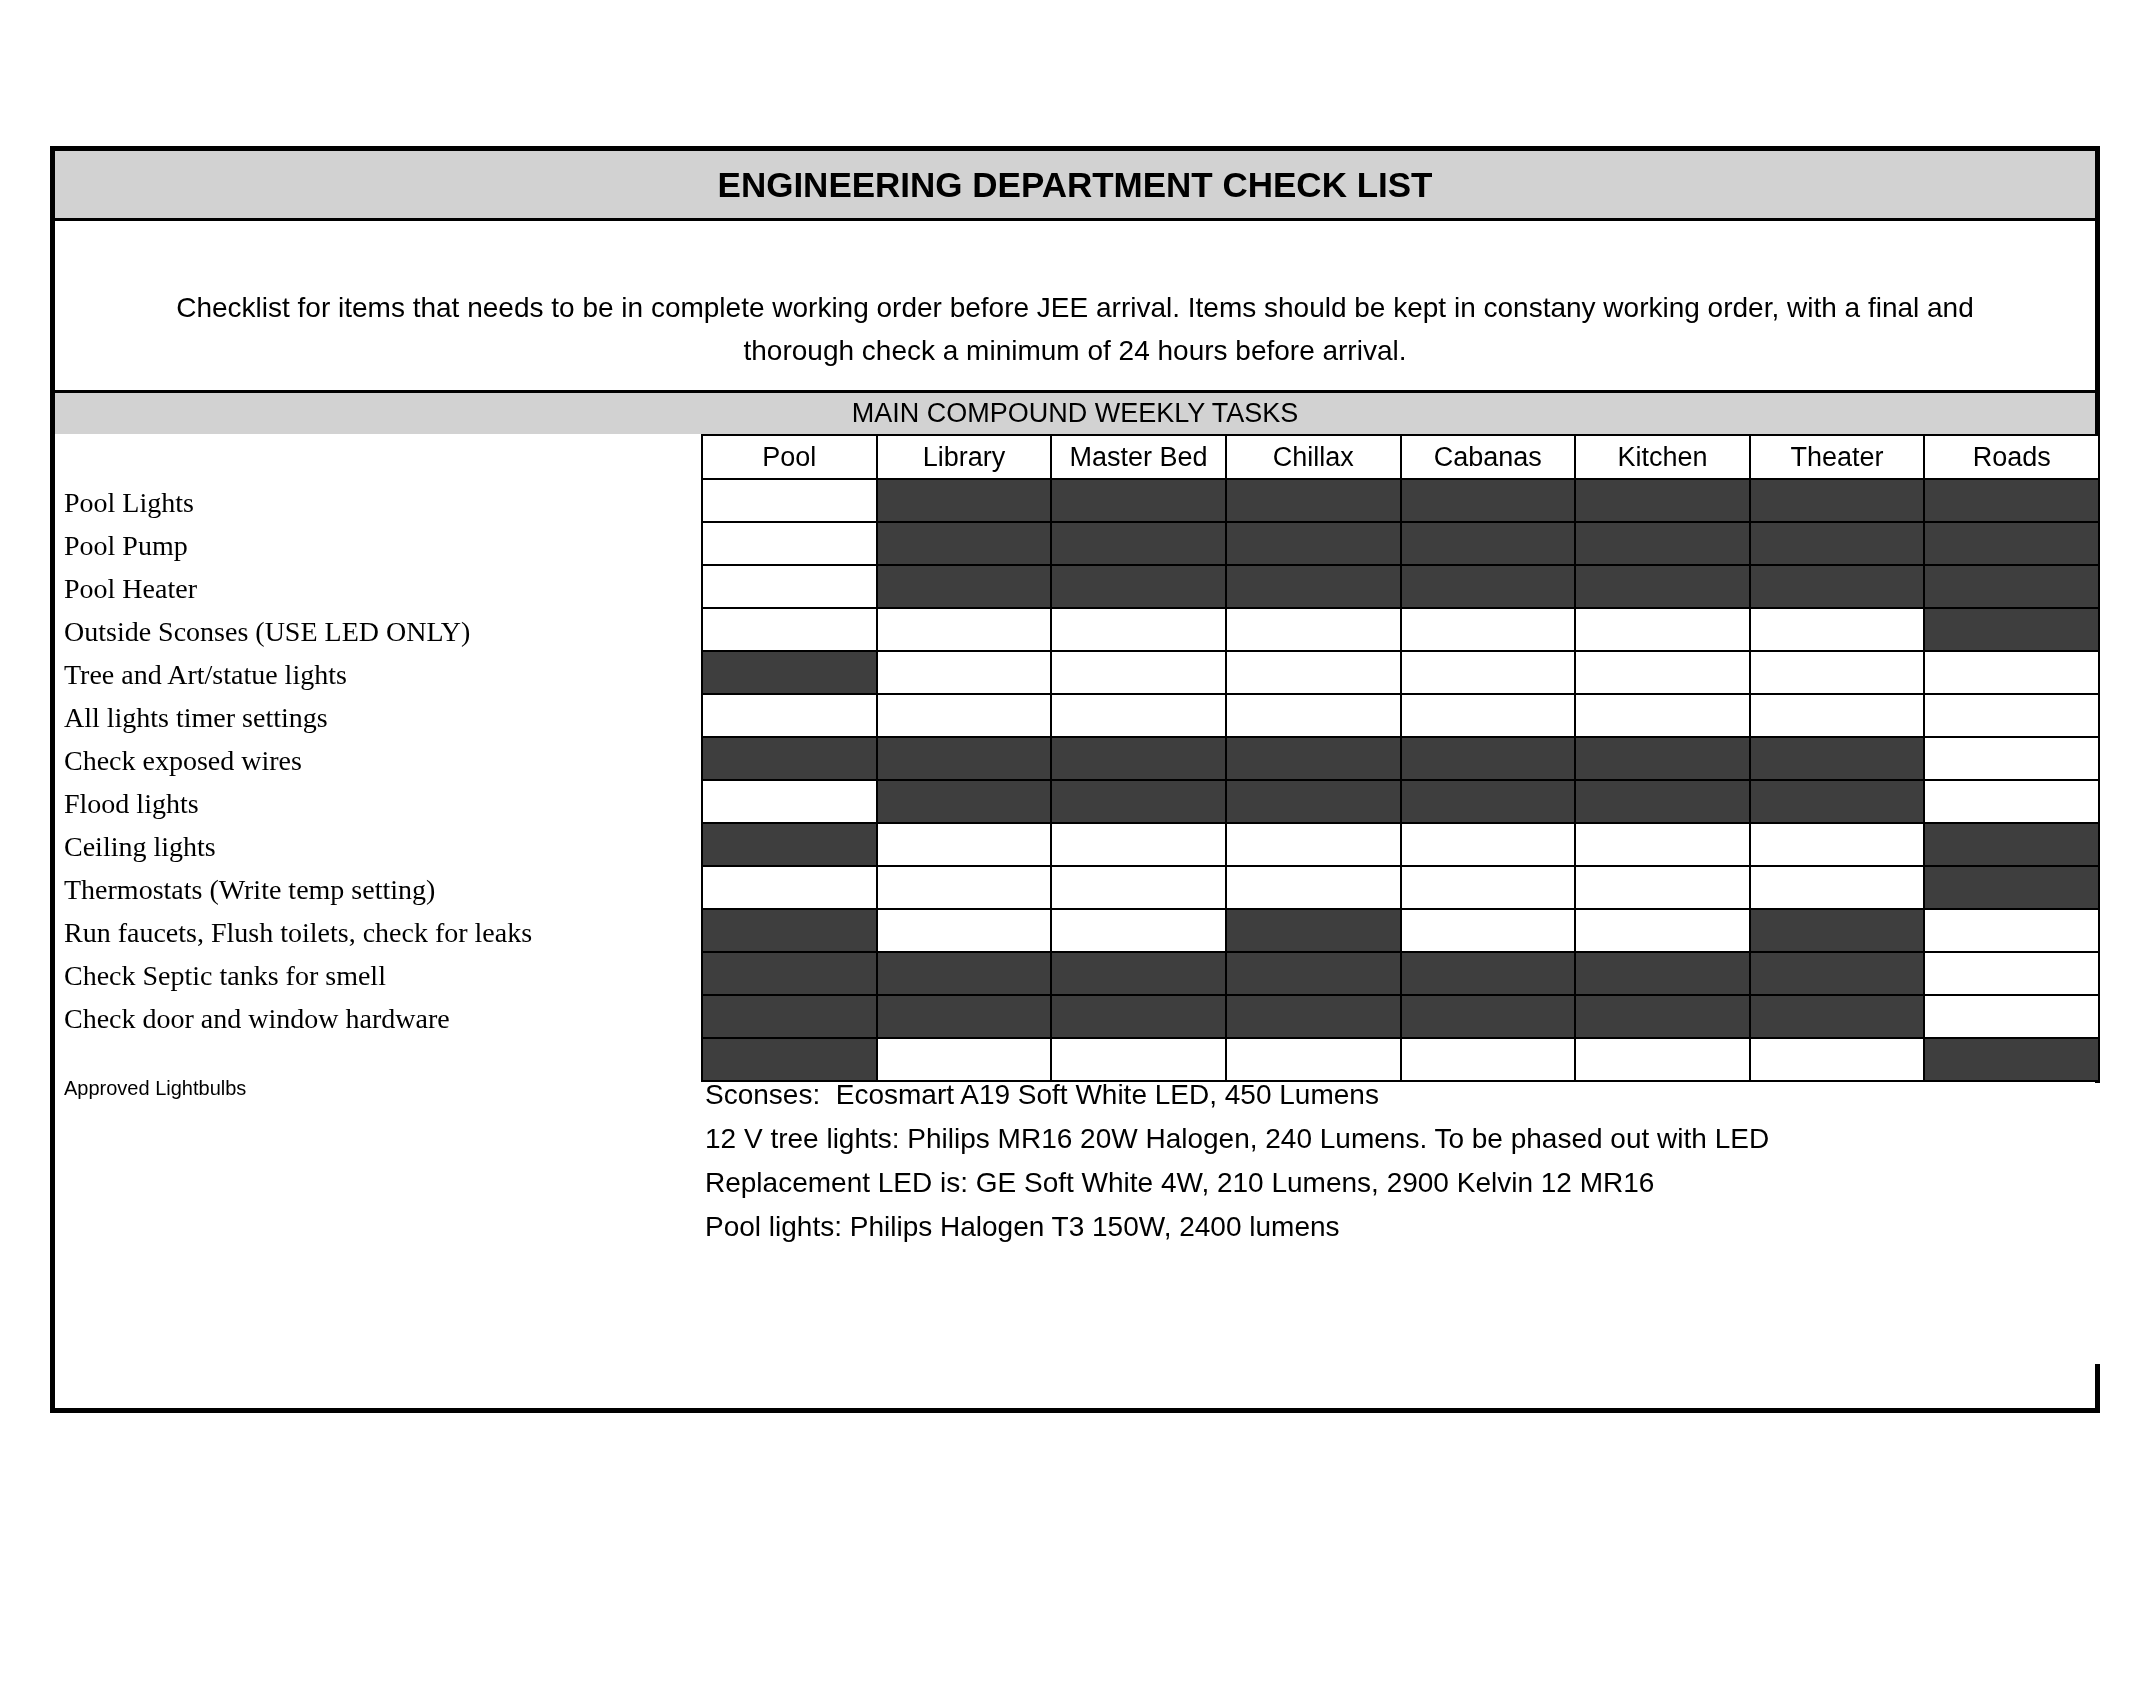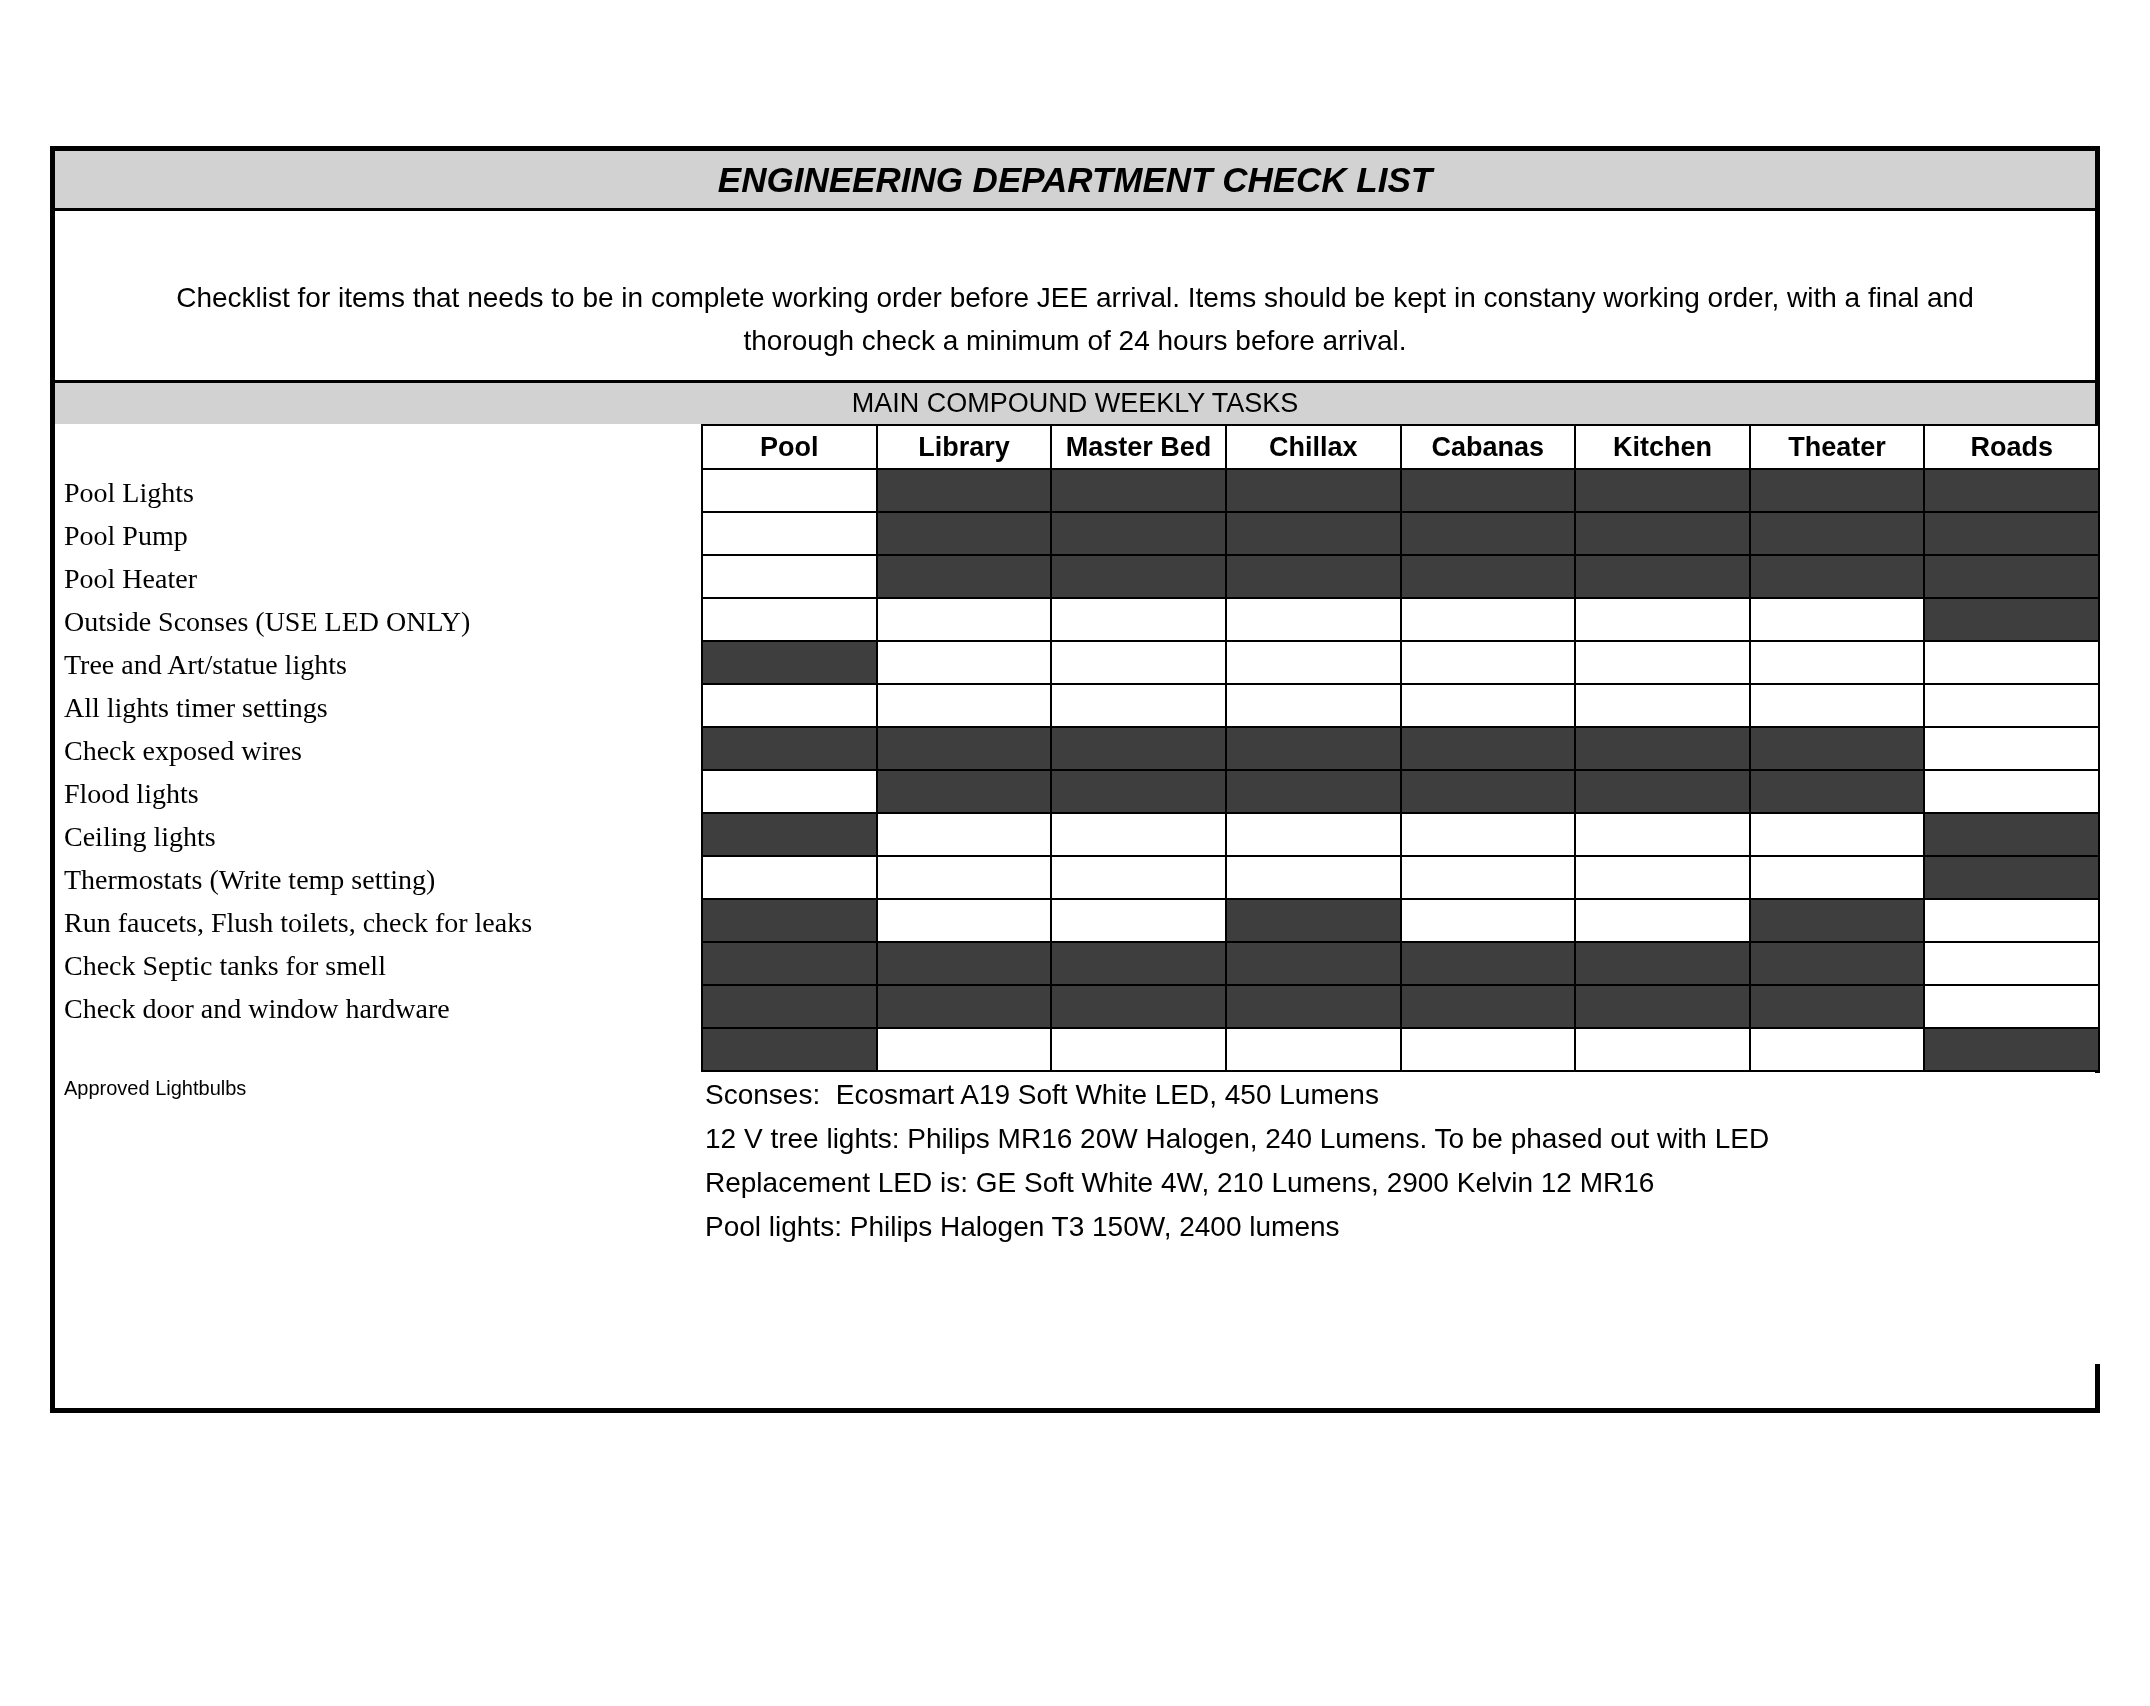--- a/index.html
+++ b/index.html
@@ -15,27 +15,26 @@
     left: 50px; top: 146px;
     width: 2050px; height: 1267px;
     border-left: 5.2px solid #000;
     border-bottom: 5.2px solid #000;
   }
   .top-section {
     border-top: 5.2px solid #000;
     border-right: 5.2px solid #000;
   }
   .title-bar {
-    height: 60px;
+    height: 70px;
     background: var(--bar-gray, #d2d2d2);
     border-bottom: 3.9px solid #000;
     display: flex; align-items: center; justify-content: center;
     font-size: 35px; font-weight: bold;
     letter-spacing: 0px;
-    font-style: italic;
   }
   .description {
     height: 121px;
     padding: 17px 78px 0 78px;
     text-align: center;
     font-size: 28px;
     line-height: 43px;
     margin-top: 48px;
   }
   .section-bar {
@@ -75,21 +74,21 @@
     grid-auto-rows: 43px;
     border-left: 2.6px solid #000;
     border-top: 2.6px solid #000;
     background: #fff;
   }
   .hcell {
     background: #fff;
     border-right: 2.6px solid #000;
     border-bottom: 2.6px solid #000;
     display: flex; align-items: center; justify-content: center;
-    font-size: 27px; font-weight: bold;
+    font-size: 27px; font-weight: normal;
   }
   .cell {
     border-right: 2.6px solid #000;
     border-bottom: 2.6px solid #000;
   }
   .cell.light { background: #ffffff; }
   .cell.dark  { background: var(--cell-dark, #3e3e3e); }
   .bulbs {
     position: absolute;
     left: 0; top: 927px;

